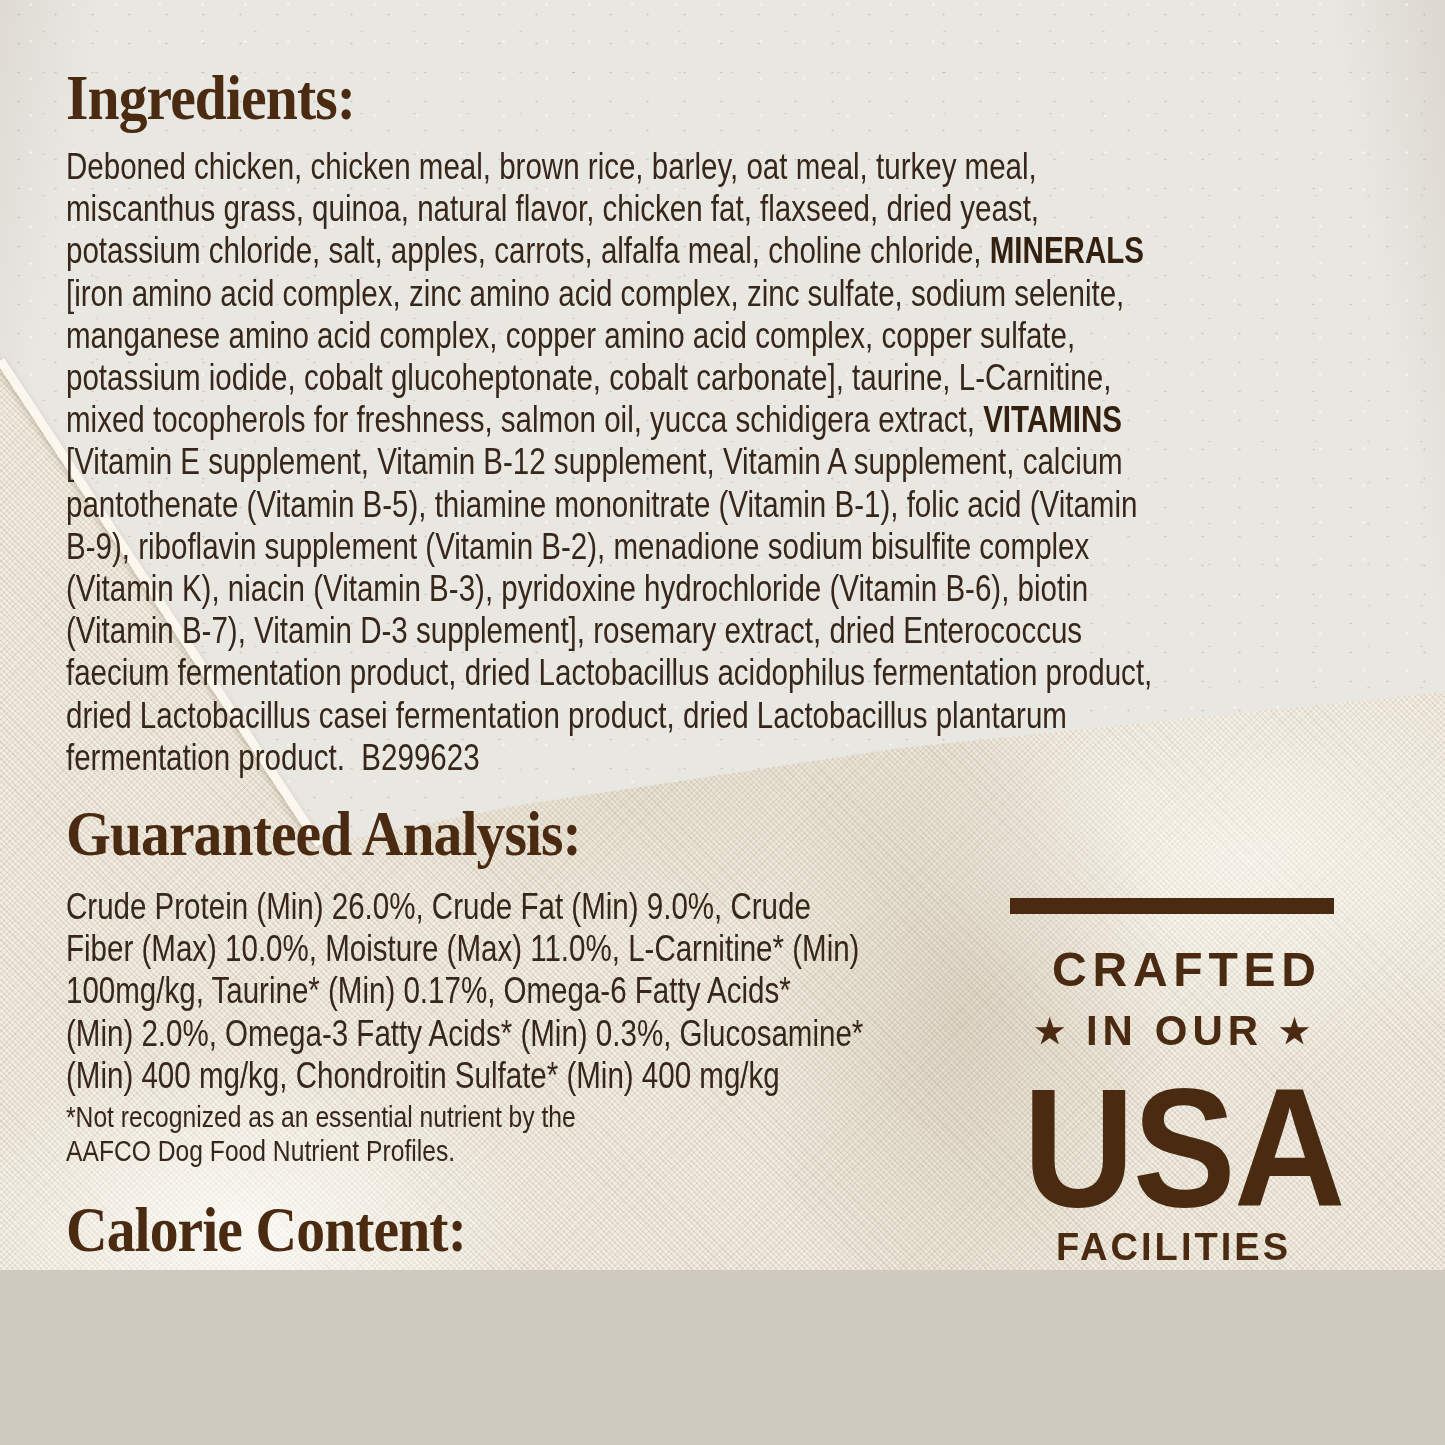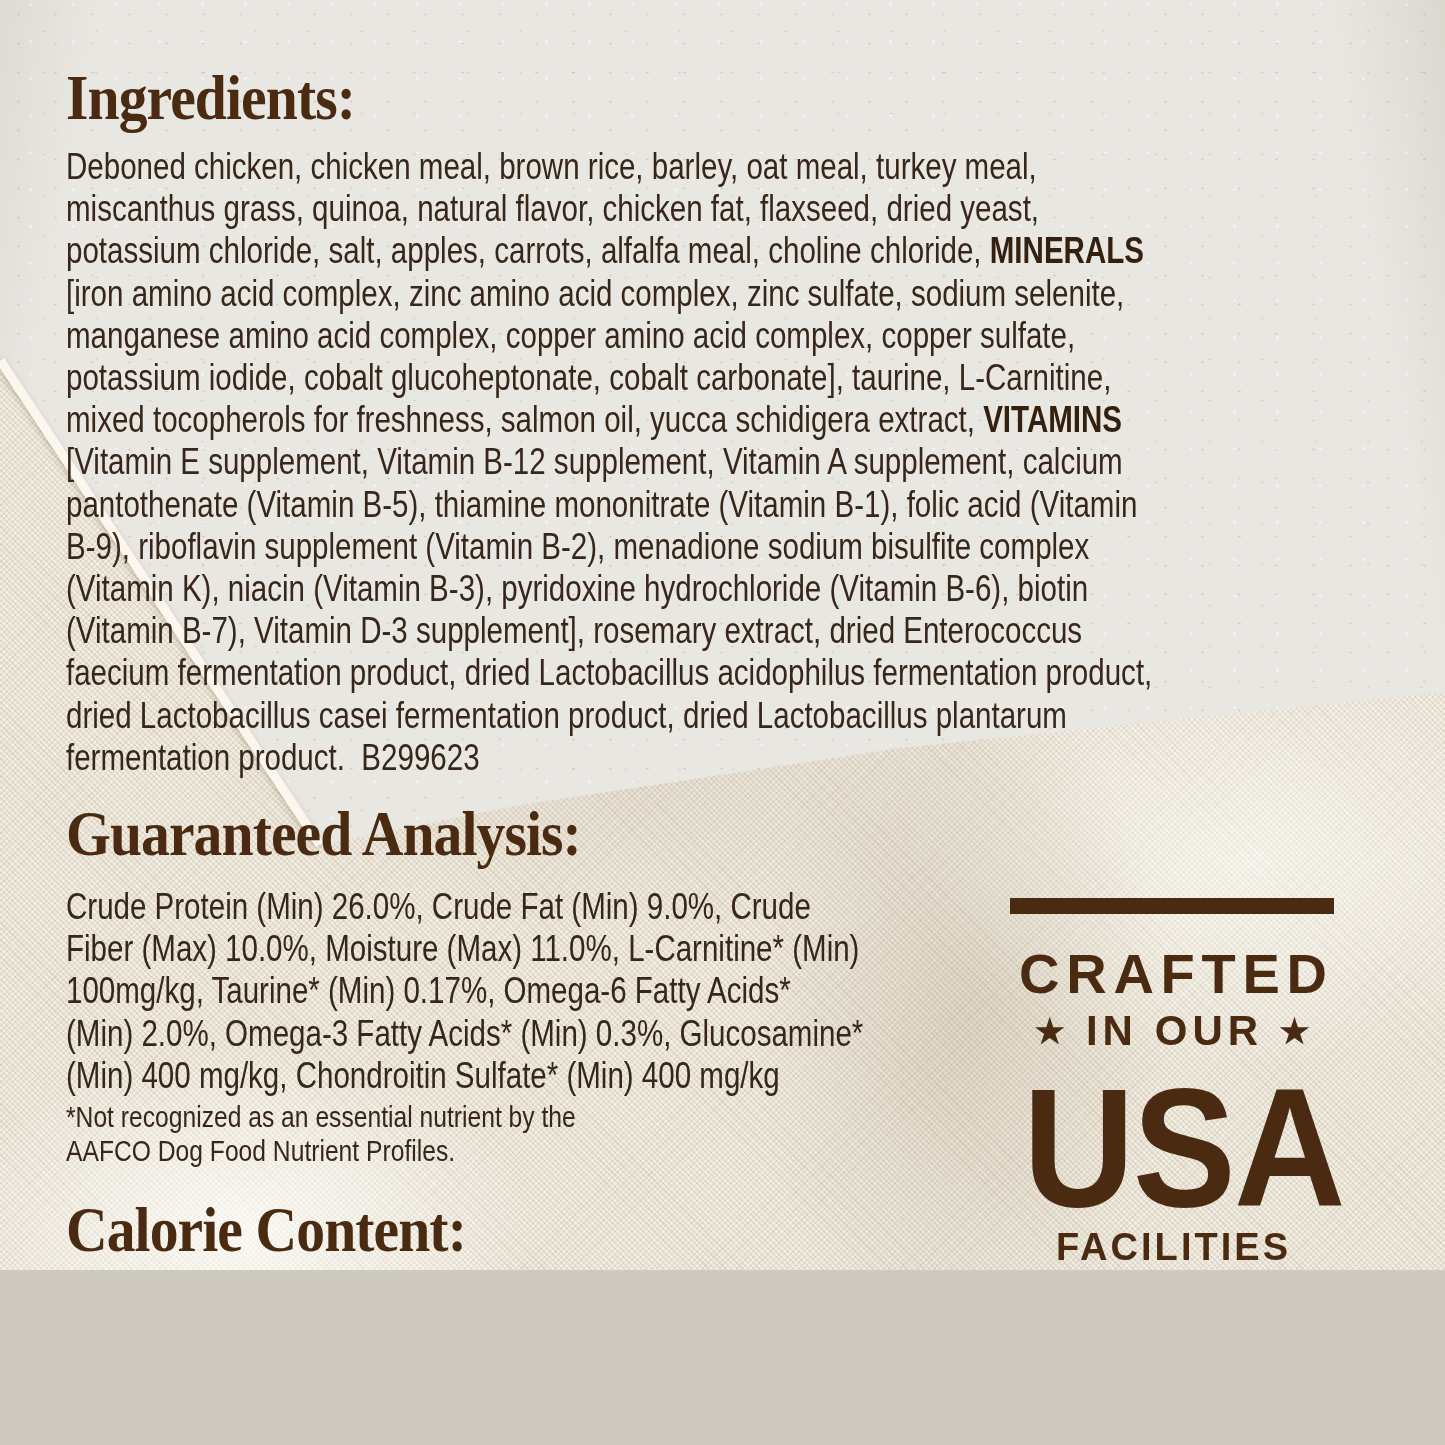--- a/index.html
+++ b/index.html
@@ -86,22 +86,22 @@
   .badge{
     position:absolute;left:1010px;top:898px;width:324px;height:423px;
     color:#4a2b12;text-align:center;
   }
   .badge .rule{
     position:absolute;left:0;width:324px;height:16px;background:#4a2b12;
   }
   .badge .rule.top{top:0;}
   .badge .rule.bottom{top:407px;}
   .badge .crafted{
-    position:absolute;left:1px;top:48px;width:324px;
-    font-weight:bold;font-size:56px;line-height:1;
+    position:absolute;left:12px;top:48px;width:324px;
+    font-weight:bold;font-size:48px;line-height:1;
     letter-spacing:.12em;text-indent:.12em;
   }
   .badge .inour{
     position:absolute;left:0;top:112px;width:324px;
     display:flex;align-items:center;justify-content:center;gap:16px;
     font-weight:bold;font-size:42px;line-height:1;
   }
   .badge .inour .txt{letter-spacing:.12em;text-indent:.12em;}
   .badge .inour .star{font-size:34px;line-height:1;}
   .badge .usa{

